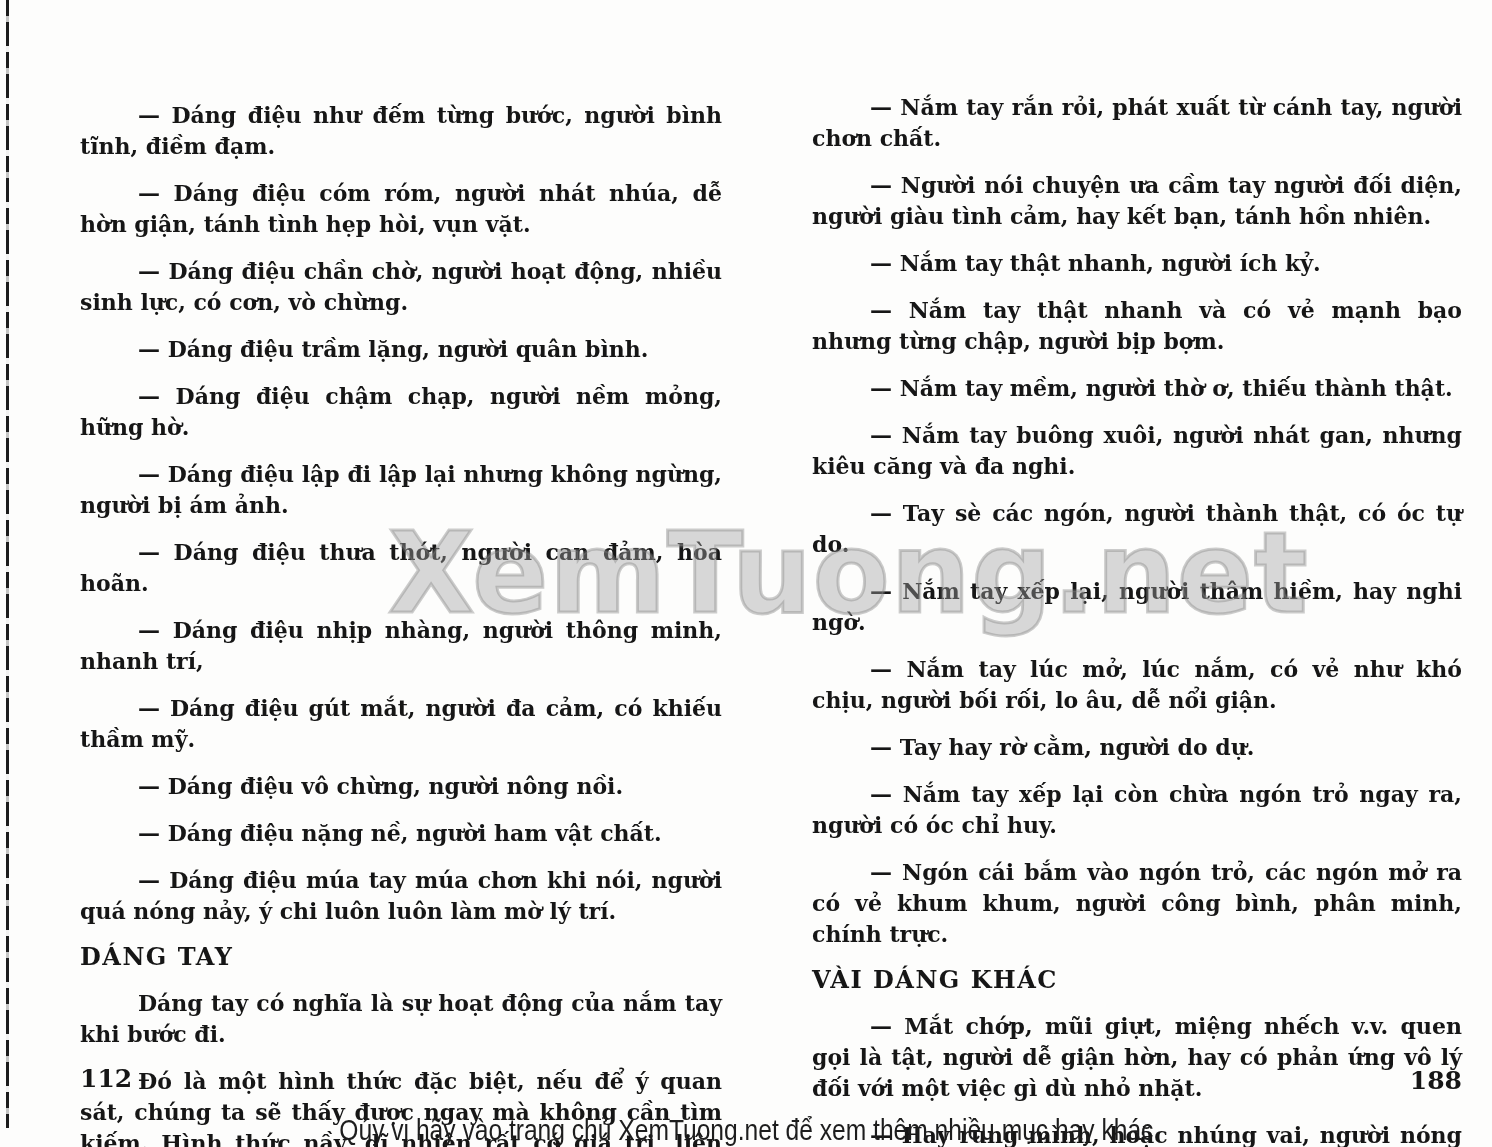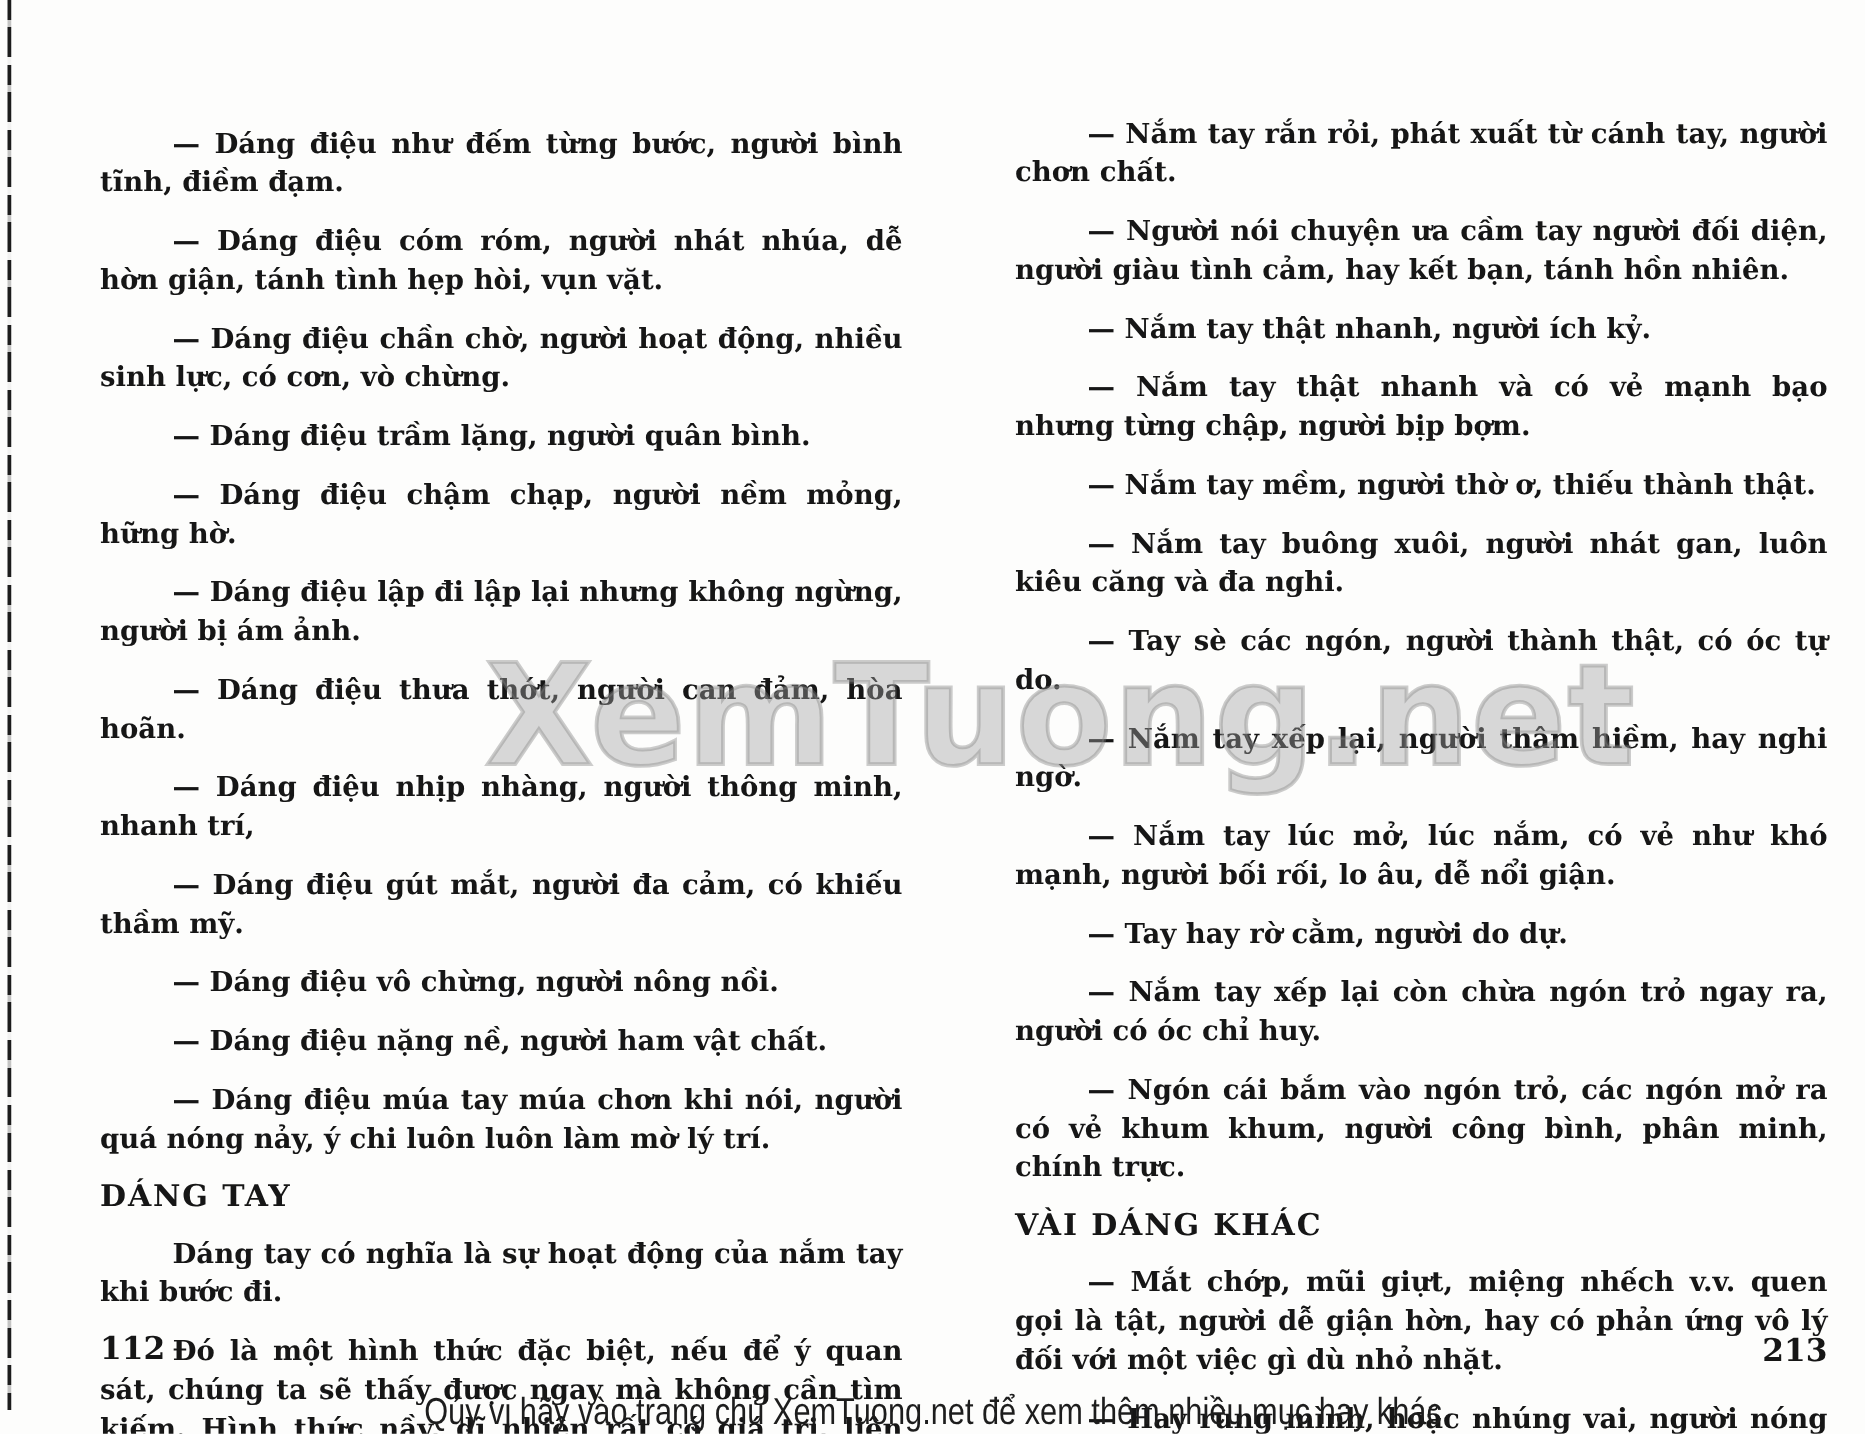--- a/index.html
+++ b/index.html
@@ -102,37 +102,37 @@
 </div>
 
 <div class="page-col col-right">
   <div>
 
   <p>— Nắm tay rắn rỏi, phát xuất từ cánh tay, người chơn chất.</p>
       <p>— Người nói chuyện ưa cầm tay người đối diện, người giàu tình cảm, hay kết bạn, tánh hồn nhiên.</p>
       <p>— Nắm tay thật nhanh, người ích kỷ.</p>
       <p>— Nắm tay thật nhanh và có vẻ mạnh bạo nhưng từng chập, người bịp bợm.</p>
       <p>— Nắm tay mềm, người thờ ơ, thiếu thành thật.</p>
-      <p>— Nắm tay buông xuôi, người nhát gan, luôn kiêu căng và đa nghi.</p>
+      <p>— Nắm tay buông xuôi, người nhát gan, nhưng kiêu căng và đa nghi.</p>
       <p>— Tay sè các ngón, người thành thật, có óc tự do.</p>
       <p>— Nắm tay xếp lại, người thâm hiềm, hay nghi ngờ.</p>
-      <p>— Nắm tay lúc mở, lúc nắm, có vẻ như khó mạnh, người bối rối, lo âu, dễ nổi giận.</p>
+      <p>— Nắm tay lúc mở, lúc nắm, có vẻ như khó chịu, người bối rối, lo âu, dễ nổi giận.</p>
       <p>— Tay hay rờ cằm, người do dự.</p>
       <p>— Nắm tay xếp lại còn chừa ngón trỏ ngay ra, người có óc chỉ huy.</p>
       <p>— Ngón cái bắm vào ngón trỏ, các ngón mở ra có vẻ khum khum, người công bình, phân minh, chính trực.</p>
     </div>
   <div class="section-heading">VÀI DÁNG KHÁC</div>
   <div>
 
   <p>— Mắt chớp, mũi giựt, miệng nhếch v.v. quen gọi là tật, người dễ giận hờn, hay có phản ứng vô lý đối với một việc gì dù nhỏ nhặt.</p>
       <p>— Hay rùng mình, hoặc nhúng vai, người nóng nảy, dễ kích thích.</p>
       <p>— Hay búng tay, nhịp chân, người thiếu kiên nhẫn, dễ giận.</p>
     </div>
 </div>
 
 <div class="page-number page-number-left">112</div>
-<div class="page-number page-number-right">213</div>
+<div class="page-number page-number-right">188</div>
 
 <div class="watermark">XemTuong.net</div>
 
 <div class="footer-bar">
   <span class="footer-text">Qúy vị hãy vào trang chủ XemTuong.net để xem thêm nhiều mục hay khác</span>
 </div>
 
 </body></html>

